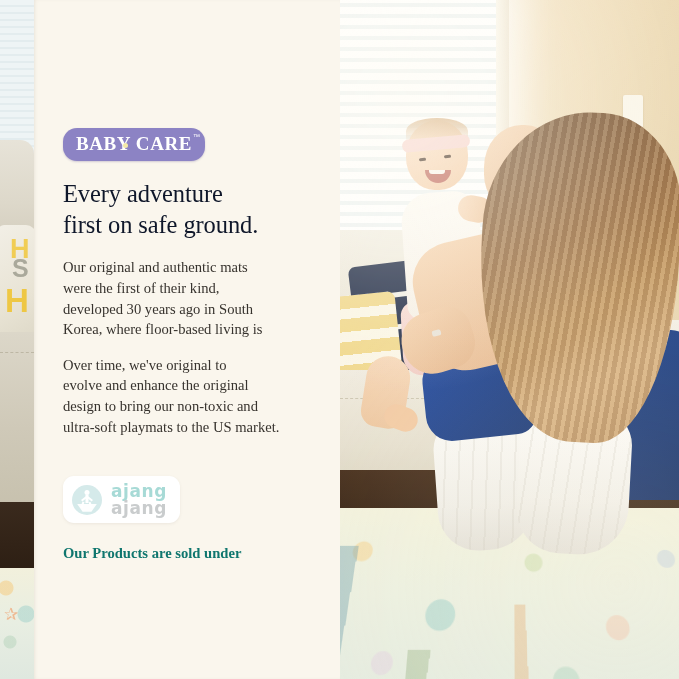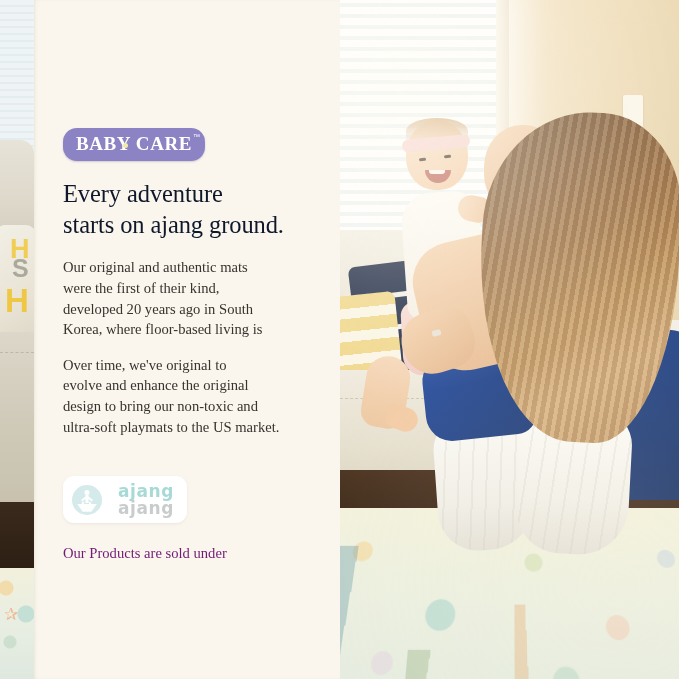--- a/index.html
+++ b/index.html
@@ -153,21 +153,21 @@
     line-height: 1.42;
     color: #37332e;
   }
   .body-para .bp-line { display: block; }
 
   
   .ajang-lockup {
     margin-top: 24px;
     display: inline-flex;
     align-items: center;
-    gap: 16px;
+    gap: 9px;
     background: #ffffff;
     border-radius: 11px;
     padding: 7px 13px 7px 9px;
     box-shadow: 0 1px 3px rgba(140,135,120,.12);
   }
   .ajang-mark {
     width: 30px; height: 30px;
     border-radius: 50%;
     background: #d5eaea;
     position: relative;
@@ -231,21 +231,22 @@
     letter-spacing: .6px;
   }
   .ajang-word.w-top { color: #a7dad6; }
   .ajang-word.w-bot { color: #c9cccd; }
 
   .closing-para {
     margin-top: 20px;
     font-family: "Liberation Serif", "DejaVu Serif", serif;
     font-size: 14.6px;
     line-height: 1.42;
-    color: #701a75;
+    color: #0f766e;
+    font-weight: bold;
   }
   .closing-para .cp-line { display: block; }
 
   
   .main-photo {
     position: absolute;
     left: 340px; top: 0;
     width: 339px; height: 679px;
     overflow: hidden;
     background: #f3e6cd;
@@ -502,28 +503,28 @@
       
       <div class="badge-babycare">
         <span class="badge-text">BABY CARE</span>
         <span class="badge-dot"></span>
         <span class="badge-tm">™</span>
       </div>
 
       
       <h1 class="headline">
         <span class="hl-line">Every adventure</span>
-        <span class="hl-line">starts on ajang ground.</span>
+        <span class="hl-line">first on safe ground.</span>
       </h1>
 
       
       <p class="body-para">
         <span class="bp-line">Our original and authentic mats</span>
         <span class="bp-line">were the first of their kind,</span>
-        <span class="bp-line">developed 20 years ago in South</span>
+        <span class="bp-line">developed 30 years ago in South</span>
         <span class="bp-line">Korea, where floor-based living is</span>
       </p>
 
       
       <p class="body-para">
         <span class="bp-line">Over time, we've original to</span>
         <span class="bp-line">evolve and enhance the original</span>
         <span class="bp-line">design to bring our non-toxic and</span>
         <span class="bp-line">ultra-soft playmats to the US market.</span>
       </p>

